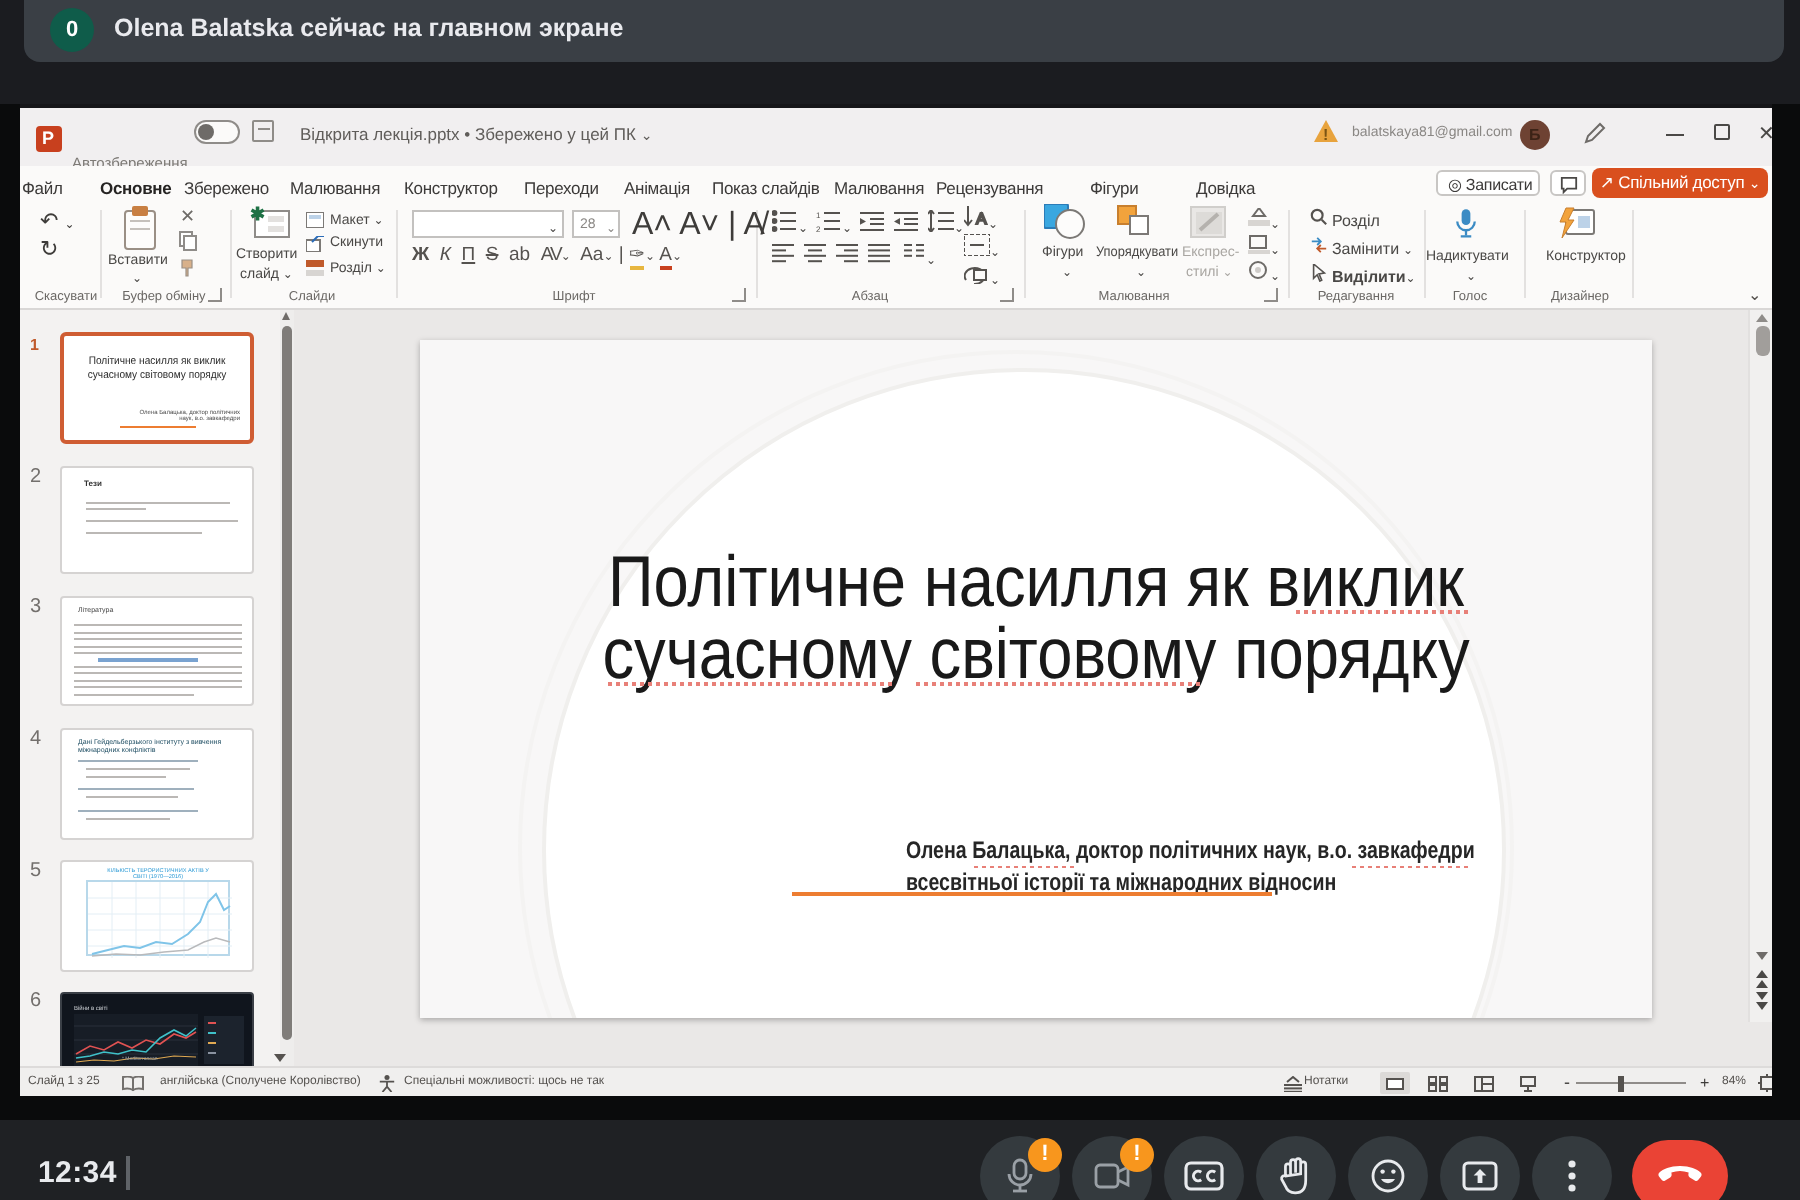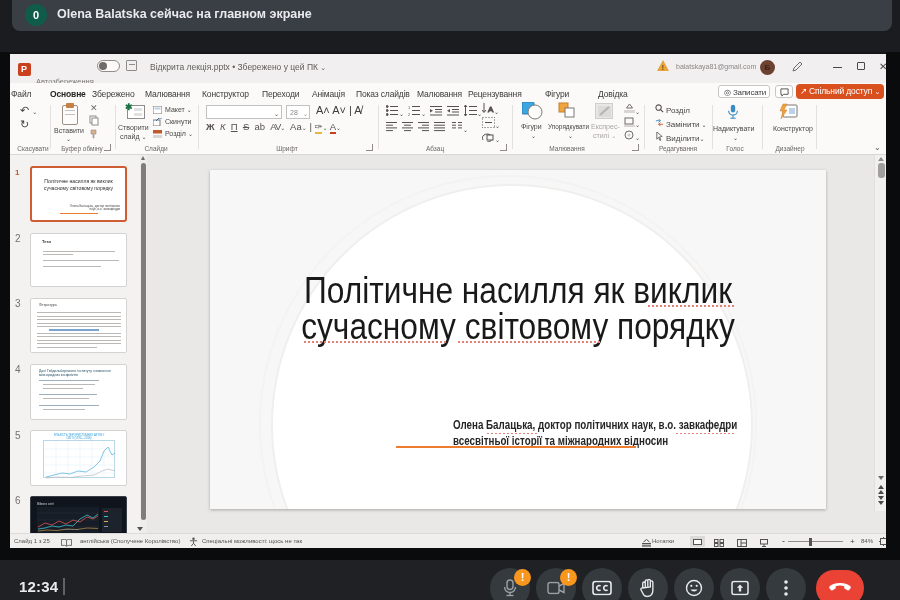--- a/index.html
+++ b/index.html
@@ -208,21 +208,21 @@
           </svg></div>
       <div class="ric" style="left:155px; top:29px;">Розділ <span style="font-size:6px;">⌄</span></div>
 
       <div class="ric" style="left:196px; top:4px; width:76px; height:14px; border:1px solid #c3c1bf; background:#fff;">
           <span style="position:absolute; right:2px; top:4px; font-size:6px;">⌄</span>
         </div>
       <div class="ric" style="left:276px; top:4px; width:24px; height:14px; border:1px solid #c3c1bf; background:#fff; color:#8a8784;">
           <span style="position:absolute;left:3px;top:3px;">28</span>
           <span style="position:absolute; right:1px; top:4px; font-size:6px;">⌄</span>
         </div>
-      <div class="ric" style="left:306px; top:3px; font-size:11px; color:#3e3c3a;">A˄ A˅ | A̸</div>
+      <div class="ric" style="left:306px; top:3px; font-size:16px; color:#3e3c3a;">A˄ A˅ | A̸</div>
       <div class="ric" style="left:196px; top:20px; font-size:9.5px; color:#55524f;"><b>Ж</b>&nbsp; <i>К</i>&nbsp; <u>П</u>&nbsp; <s>S</s>&nbsp; ab&nbsp; <span style="letter-spacing:-1px;">AV</span><span style="font-size:6px;">⌄</span>&nbsp; Aa<span style="font-size:6px;">⌄</span>&nbsp;| <span style="border-bottom:2px solid #e7b63f;">✑</span><span style="font-size:6px;">⌄</span> <span style="border-bottom:2px solid #c8401e;">A</span><span style="font-size:6px;">⌄</span></div>
 
       <div class="ric" style="left:376px; top:4px;"><svg width="13" height="11" viewBox="0 0 13 11">
             <g stroke="#55524f">
               <circle cx="1.2" cy="1.5" r="1" fill="#55524f"></circle>
               <circle cx="1.2" cy="5.5" r="1" fill="#55524f"></circle>
               <circle cx="1.2" cy="9.5" r="1" fill="#55524f"></circle>
               <line x1="4" y1="1.5" x2="12" y2="1.5"></line>
               <line x1="4" y1="5.5" x2="12" y2="5.5"></line>
               <line x1="4" y1="9.5" x2="12" y2="9.5"></line>
@@ -356,21 +356,21 @@
       <div class="ric" style="left:645px; top:3px;"><svg width="9" height="9" viewBox="0 0 10 10">
             <circle cx="4" cy="4" r="3" fill="none" stroke="#55524f" stroke-width="1.2"></circle>
             <line x1="6.5" y1="6.5" x2="9" y2="9" stroke="#55524f" stroke-width="1.2"></line>
           </svg> <span style="font-size:8px;">Розділ</span></div>
       <div class="ric" style="left:645px; top:17px;"><svg width="9" height="9" viewBox="0 0 10 10">
             <path d="M1 3 h5 M4 1 l2 2 l-2 2" fill="none" stroke="#3b8bc4"></path>
             <path d="M9 7 h-5 M6 5 l-2 2 l2 2" fill="none" stroke="#c05a2b"></path>
           </svg> <span style="font-size:8px;text-align:center;">Замінити</span> <span style="font-size:6px;">⌄</span></div>
       <div class="ric" style="left:645px; top:31px;"><svg width="9" height="9" viewBox="0 0 10 10">
             <path d="M2 0 L8 5 L5 5.5 L6.5 9 L5.5 9.5 L4 6 L2 8 Z" fill="none" stroke="#55524f" stroke-width=".9"></path>
-          </svg> <span style="font-size:8px;">Виділити</span><span style="font-size:6px;">⌄</span></div>
+          </svg> <span style="font-size:8px;font-weight:bold;">Виділити</span><span style="font-size:6px;">⌄</span></div>
 
       <div class="ric" style="left:716px; top:2px;"><svg width="14" height="19" viewBox="0 0 16 20">
             <rect x="5.5" y="1" width="5" height="9" rx="2.5" fill="#3b8bc4"></rect>
             <path d="M3 8 a5 5 0 0 0 10 0" fill="none" stroke="#3b8bc4" stroke-width="1.3"></path>
             <line x1="8" y1="13" x2="8" y2="16" stroke="#3b8bc4" stroke-width="1.3"></line>
             <line x1="5" y1="16.5" x2="11" y2="16.5" stroke="#3b8bc4" stroke-width="1.3"></line>
           </svg></div>
       <div class="ric" style="left:703px; top:24px;">Надиктувати</div>
       <div class="ric" style="left:723px; top:33px; font-size:6px;">⌄</div>
 

